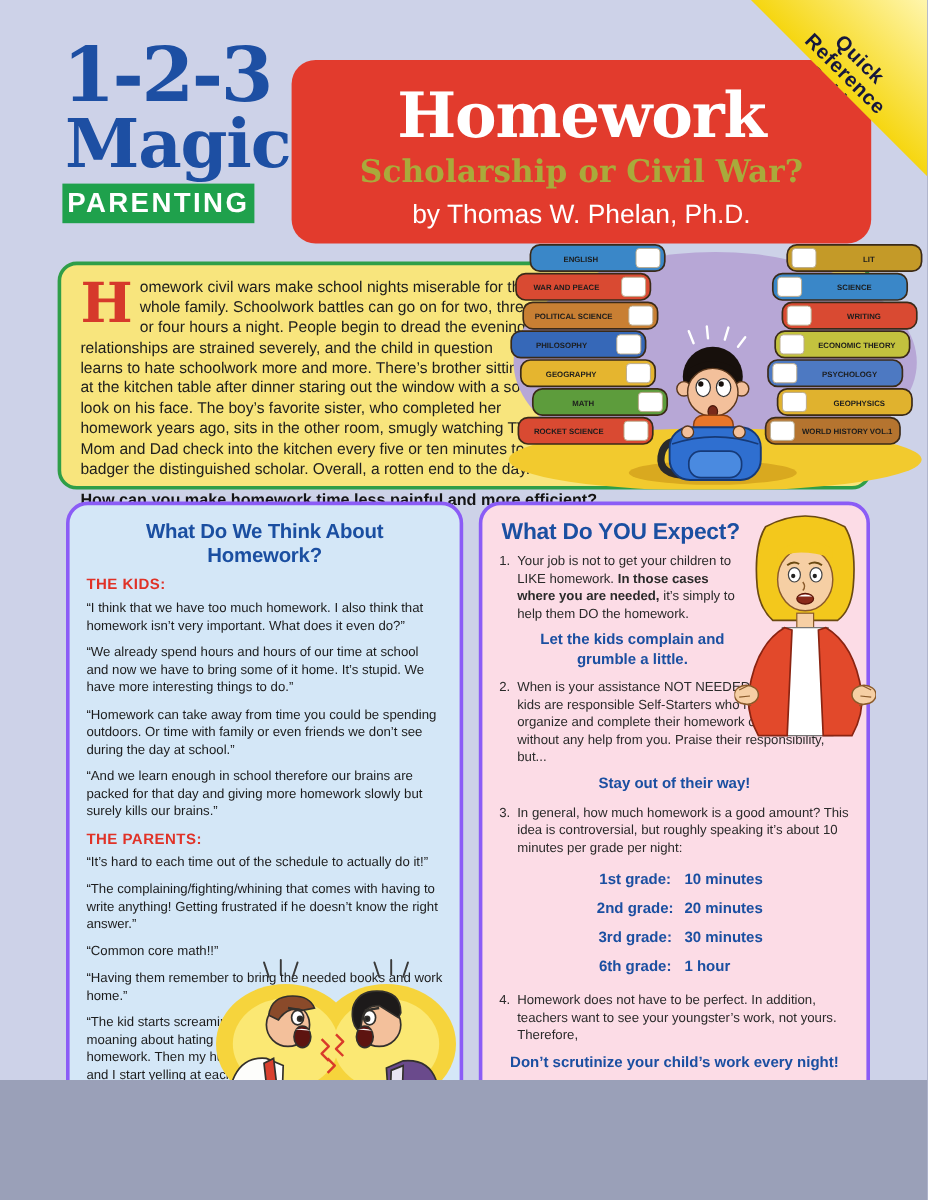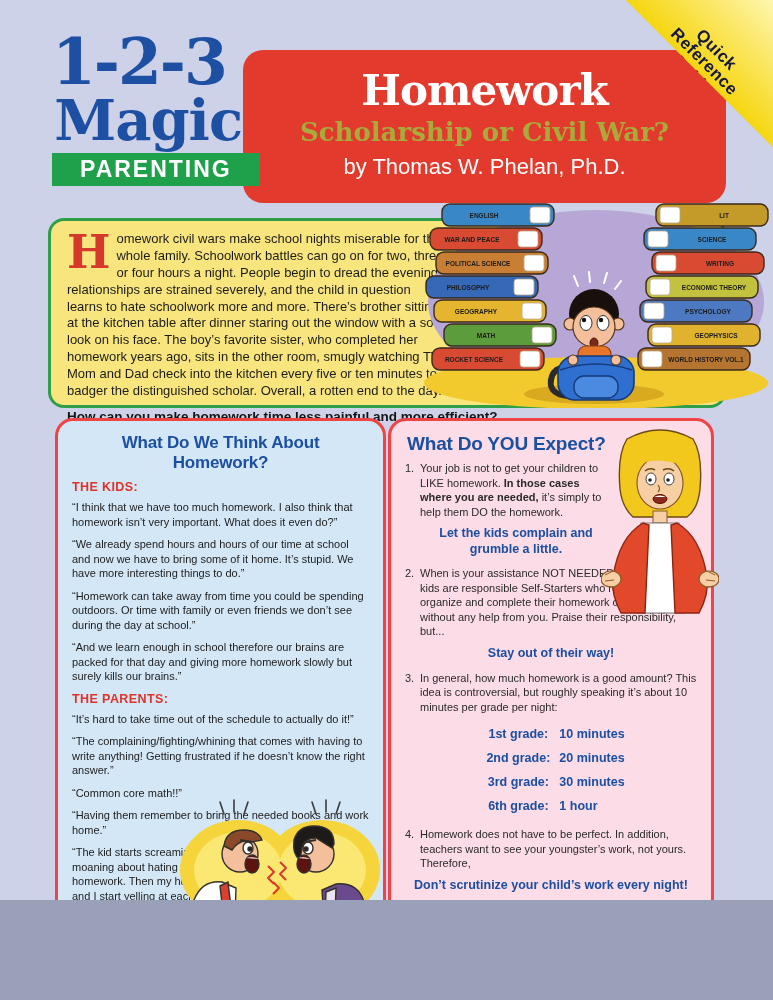--- a/index.html
+++ b/index.html
@@ -5,27 +5,27 @@
   html,body{margin:0;padding:0;background:#9aa0b8;}
   .page{
     position:relative;width:773px;height:900px;margin:0 auto;
     background:#cdd2e8;overflow:hidden;
     font-family:"Liberation Sans",sans-serif;color:#222;
   }
   
   .logo{position:absolute;left:52px;top:34px;width:190px;z-index:2;}
   .logo-123{font-family:"DejaVu Serif",serif;font-weight:bold;font-size:63px;line-height:.92;color:#1d4fa3;letter-spacing:-2px;}
   .logo-magic{font-family:"DejaVu Serif",serif;font-weight:bold;font-size:56px;line-height:1;color:#1d4fa3;letter-spacing:-1px;text-align:right;}
-  .logo-badge{margin-top:5px;display:inline-block;background:#1fa14c;color:#fff;font-weight:bold;font-size:23px;letter-spacing:2px;padding:3px 28px;}
+  .logo-badge{margin-top:5px;display:inline-block;background:#1fa14c;color:#fff;font-weight:bold;font-size:23px;letter-spacing:2px;padding:3px 4px;}
   
   .header-box{
     position:absolute;left:243px;top:50px;width:483px;height:153px;
     background:#e23b2d;border-radius:20px;text-align:center;z-index:1;
   }
-  .header-title{font-family:"DejaVu Serif",serif;font-weight:bold;font-size:42px;color:#fff;margin-top:16px;letter-spacing:-1px;}
+  .header-title{font-family:"DejaVu Serif",serif;font-weight:bold;font-size:52px;color:#fff;margin-top:16px;letter-spacing:-1px;}
   .header-subtitle{font-family:"DejaVu Serif",serif;font-weight:bold;font-size:26px;color:#a9aa3b;margin-top:2px;}
   .header-byline{font-size:22px;color:#fff;margin-top:7px;}
   
   .ribbon{
     position:absolute;top:0;right:0;width:160px;height:160px;z-index:5;
     background:linear-gradient(to bottom left,#fff6ae 0%,#f6d714 45%,#e9b70a 62%,#f2cd0a 70%);
     clip-path:polygon(8% 0,100% 0,100% 92%);
   }
   .ribbon-text{
     position:absolute;top:36px;right:-16px;width:170px;
@@ -41,24 +41,24 @@
   }
   .intro-text{margin:0;width:382px;font-size:13px;line-height:1.3;color:#1d1d1d;}
   .dropcap{float:left;font-family:"DejaVu Serif",serif;font-weight:bold;font-size:46px;line-height:.8;color:#d6392b;margin:3px 6px 0 0;}
   .intro-question{margin:9px 0 0;width:450px;font-size:13.5px;font-weight:bold;color:#141414;}
   
   .hero{position:absolute;left:418px;top:190px;width:353px;height:218px;z-index:2;pointer-events:none;}
   .hero text{font-family:"Liberation Sans",sans-serif;font-weight:bold;}
   
   .cbox{
     position:absolute;top:418px;height:537px;box-sizing:border-box;
-    border:3px solid #ef4444;border-radius:18px;padding:10px 14px;z-index:1;
+    border:3px solid #8b5cf6;border-radius:18px;padding:10px 14px;z-index:1;
   }
   .blue-box{left:55px;width:331px;background:#d4e7f7;}
-  .pink-box{left:388px;width:326px;background:#fcdce6;overflow:visible;}
+  .pink-box{left:399px;width:326px;background:#fcdce6;overflow:visible;}
   .box-title{margin:2px 0 6px;color:#1b4fa1;font-size:17px;font-weight:bold;text-align:center;letter-spacing:-.2px;}
   .pink-box .box-title{text-align:left;font-size:19px;margin:2px 0 6px 2px;}
   .sec-label{color:#e03227;font-weight:bold;font-size:12.5px;letter-spacing:.4px;margin:7px 0 6px;}
   .quote{margin:0 0 8px;font-size:11px;line-height:1.32;color:#1c1c1c;}
   .quote.narrow{width:150px;}
   .couple-svg{position:absolute;right:3px;bottom:4px;width:204px;height:160px;}
   
   .pintro{margin:0 100px 8px 2px;font-size:11px;line-height:1.32;color:#2a2a2a;}
   .item{display:flex;font-size:11px;line-height:1.32;color:#2a2a2a;margin:0 0 6px;}
   .item .num{width:15px;flex:none;}
@@ -191,21 +191,21 @@
   </svg>
 
   <div class="cbox blue-box">
     <h2 class="box-title">What Do We Think About Homework?</h2>
     <div class="sec-label">THE KIDS:</div>
     <p class="quote">“I think that we have too much homework. I also think that homework isn’t very important. What does it even do?”</p>
     <p class="quote">“We already spend hours and hours of our time at school and now we have to bring some of it home. It’s stupid. We have more interesting things to do.”</p>
     <p class="quote">“Homework can take away from time you could be spending outdoors. Or time with family or even friends we don’t see during the day at school.”</p>
     <p class="quote">“And we learn enough in school therefore our brains are packed for that day and giving more homework slowly but surely kills our brains.”</p>
     <div class="sec-label">THE PARENTS:</div>
-    <p class="quote">“It’s hard to take time out of the schedule to actually do it!”</p>
+    <p class="quote">“It’s hard to each time out of the schedule to actually do it!”</p>
     <p class="quote">“The complaining/fighting/whining that comes with having to write anything! Getting frustrated if he doesn’t know the right answer.”</p>
     <p class="quote">“Common core math!!”</p>
     <p class="quote">“Having them remember to bring the needed books and work home.”</p>
     <p class="quote narrow">“The kid starts screaming and moaning about hating homework. Then my husband and I start yelling at each other about what to do. Whose idea is this—it’s nuts!”</p>
 
     <svg class="couple-svg" viewBox="0 0 204 160">
       <ellipse cx="62" cy="82" rx="58" ry="50" fill="#f6d43c"></ellipse>
       <ellipse cx="146" cy="82" rx="58" ry="50" fill="#f6d43c"></ellipse>
       <ellipse cx="62" cy="82" rx="44" ry="38" fill="#fbe873"></ellipse>
       <ellipse cx="146" cy="82" rx="44" ry="38" fill="#fbe873"></ellipse>

